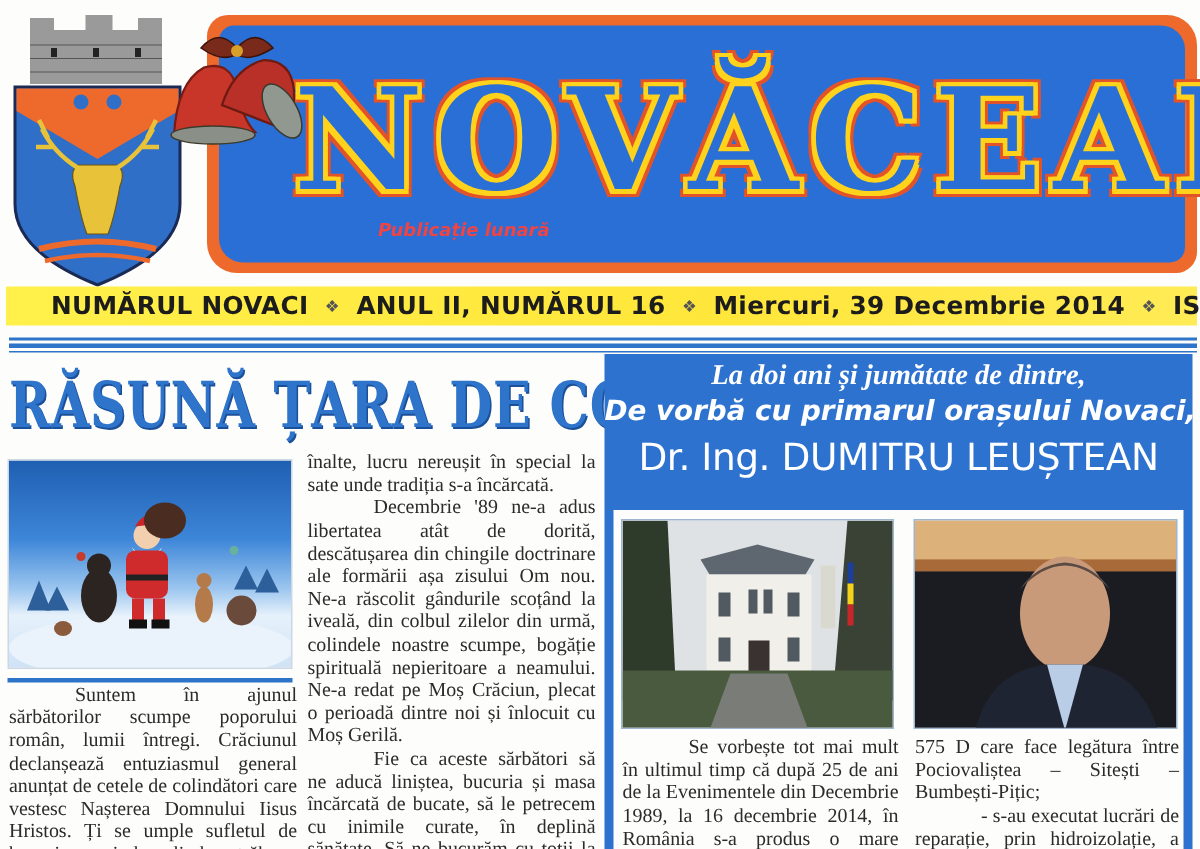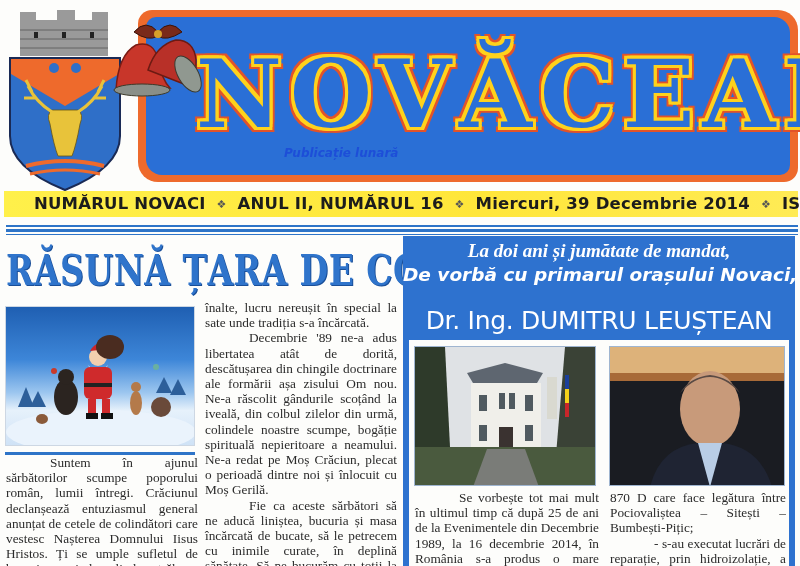--- a/index.html
+++ b/index.html
@@ -23,23 +23,23 @@
     font-size: 94px; letter-spacing: 8px; line-height: 1;
     color: #2a6fd6;
     -webkit-text-stroke: 0;
     text-shadow:
       -3px -3px 0 #ffd21c, 3px -3px 0 #ffd21c, -3px 3px 0 #ffd21c, 3px 3px 0 #ffd21c,
       0 -3px 0 #ffd21c, 0 3px 0 #ffd21c, -3px 0 0 #ffd21c, 3px 0 0 #ffd21c,
       -5px -5px 0 #e2532a, 5px 5px 0 #e2532a, -5px 5px 0 #e2532a, 5px -5px 0 #e2532a;
     text-align: left; padding-left: 30px; white-space: nowrap;
   }
   .subtitle {
-    position: absolute; left: 284px; top: 146px;
+    position: absolute; left: 252px; top: 146px;
     font-family: "DejaVu Sans", sans-serif; font-style: italic; font-weight: bold;
-    font-size: 12px; color: #1d4ed8;
+    font-size: 12px; color: #ef4444;
   }
   .bells { position: absolute; left: 96px; top: 10px; width: 110px; height: 90px; }
 
   
   .infobar {
     position: absolute; left: 4px; top: 191px; width: 794px; height: 26px;
     background: linear-gradient(90deg, #fff04a 0%, #ffe63a 60%, #ffeb55 100%);
     font-family: "DejaVu Sans", sans-serif; font-weight: bold; font-size: 16.5px;
     color: #1c1c1c; line-height: 26px; white-space: nowrap; padding-left: 30px;
     letter-spacing: 0.2px;
@@ -78,21 +78,21 @@
   .kicker {
     text-align: center; font-family: "Liberation Serif", serif; font-style: italic; font-weight: bold;
     font-size: 19px; color: #fff; line-height: 22px;
   }
   .deck {
     text-align: center; font-family: "DejaVu Sans", sans-serif; font-style: italic; font-weight: bold;
     font-size: 18.5px; color: #fff; line-height: 26px; margin-top: 0; white-space: nowrap;
   }
   .name {
     text-align: center; font-family: "DejaVu Sans", sans-serif; font-weight: normal;
-    font-size: 25px; color: #fff; line-height: 32px; margin-top: 17px; white-space: nowrap;
+    font-size: 25px; color: #fff; line-height: 32px; margin-top: 1px; white-space: nowrap;
     letter-spacing: -0.3px;
   }
   .interview-body {
     position: absolute; left: 6px; top: 104px; width: 380px; height: 236px; background: #fdfdfb;
   }
   .photo-cityhall {
     position: absolute; left: 5px; top: 6px; width: 182px; height: 140px;
     background: linear-gradient(180deg, #e4e6e9 0%, #cfd3d8 40%, #7a7e74 70%, #4d5a45 100%);
     border: 1px solid #9fb5d0; overflow: hidden;
   }
@@ -210,21 +210,21 @@
 
   </div>
   <div class="col col-2">
     <p class="noindent">înalte, lucru nereușit în special la sate unde tradiția s-a încărcată.</p>
     <p>Decembrie '89 ne-a adus libertatea atât de dorită, descătușarea din chingile doctrinare ale formării așa zisului Om nou. Ne-a răscolit gândurile scoțând la iveală, din colbul zilelor din urmă, colindele noastre scumpe, bogăție spirituală nepieritoare a neamului. Ne-a redat pe Moș Crăciun, plecat o perioadă dintre noi și înlocuit cu Moș Gerilă.</p>
     <p>Fie ca aceste sărbători să ne aducă liniștea, bucuria și masa încărcată de bucate, să le petrecem cu inimile curate, în deplină sănătate. Să ne bucurăm cu toții la Nașterea Domnului, să fim mai buni, mai drepți, mai cinstiți și curați la suflet. Odată cu sfârșitul acestui an, să îngropăm ura care mai sălășuiește în noi, să ne lepădăm de toate relele care s-au</p>
   </div>
 </article>
 
 <section class="interview">
-  <div class="kicker">La doi ani și jumătate de mandat,</div>
+  <div class="kicker">La doi ani și jumătate de dintre,</div>
   <div class="deck">De vorbă cu primarul orașului Novaci,</div>
   <div class="name">Dr. Ing. DUMITRU LEUȘTEAN</div>
 
   <div class="interview-body">
     <div class="photo-cityhall" title="Primăria orașului Novaci">
       <svg width="182" height="140" viewBox="0 0 182 140">
         <rect x="0" y="0" width="182" height="140" fill="#dfe2e5"></rect>
         <path d="M0 0 L30 0 L36 120 L0 120 Z" fill="#2e3a2a"></path>
         <path d="M150 0 L182 0 L182 120 L140 120 Z" fill="#3a4236"></path>
         <path d="M52 26 L90 16 L128 26 L122 36 L58 36 Z" fill="#5e6670"></path>
@@ -253,17 +253,17 @@
         <path d="M70 46 Q100 14 130 46 Q120 30 100 28 Q80 30 70 46 Z" fill="#5a4a44"></path>
         <path d="M40 140 Q50 100 88 96 L112 96 Q150 100 162 140 Z" fill="#1f2433"></path>
         <path d="M88 96 L100 140 L112 96 Z" fill="#b9cde6"></path>
       </svg>
     </div>
 
     <div class="col col-3">
       <p>Se vorbește tot mai mult în ultimul timp că după 25 de ani de la Evenimentele din Decembrie 1989, la 16 decembrie 2014, în România s-a produs o mare schimbare. La noi, la Novaci, schimbarea a venit mai de mult</p>
     </div>
     <div class="col col-4">
-      <p class="noindent" style="text-indent:0">870 D care face legătura între Pociovaliștea – Sitești – Bumbești-Pițic;</p>
+      <p class="noindent" style="text-indent:0">575 D care face legătura între Pociovaliștea – Sitești – Bumbești-Pițic;</p>
       <p>- s-au executat lucrări de reparație, prin hidroizolație, a bazinului de colectare a apei potabile</p>
     </div>
   </div>
 </section>
 
 </body></html>

